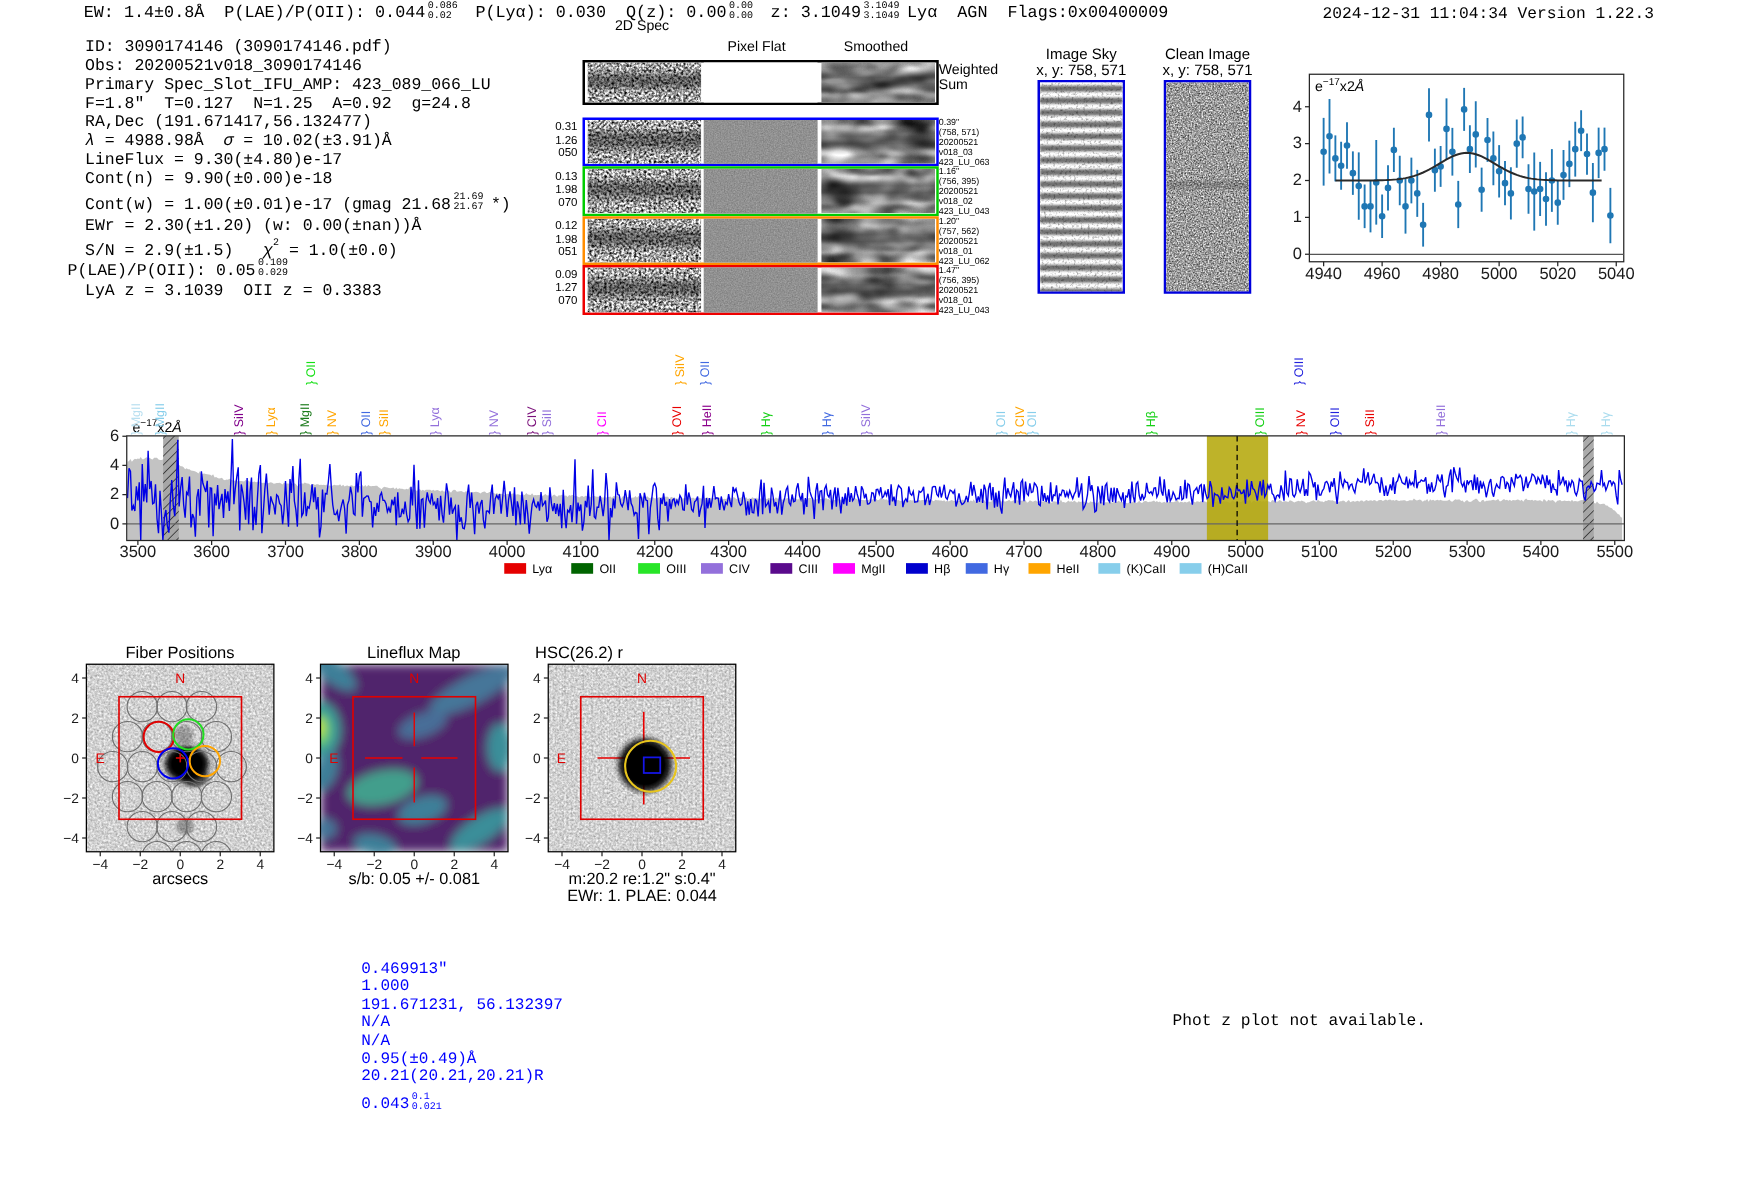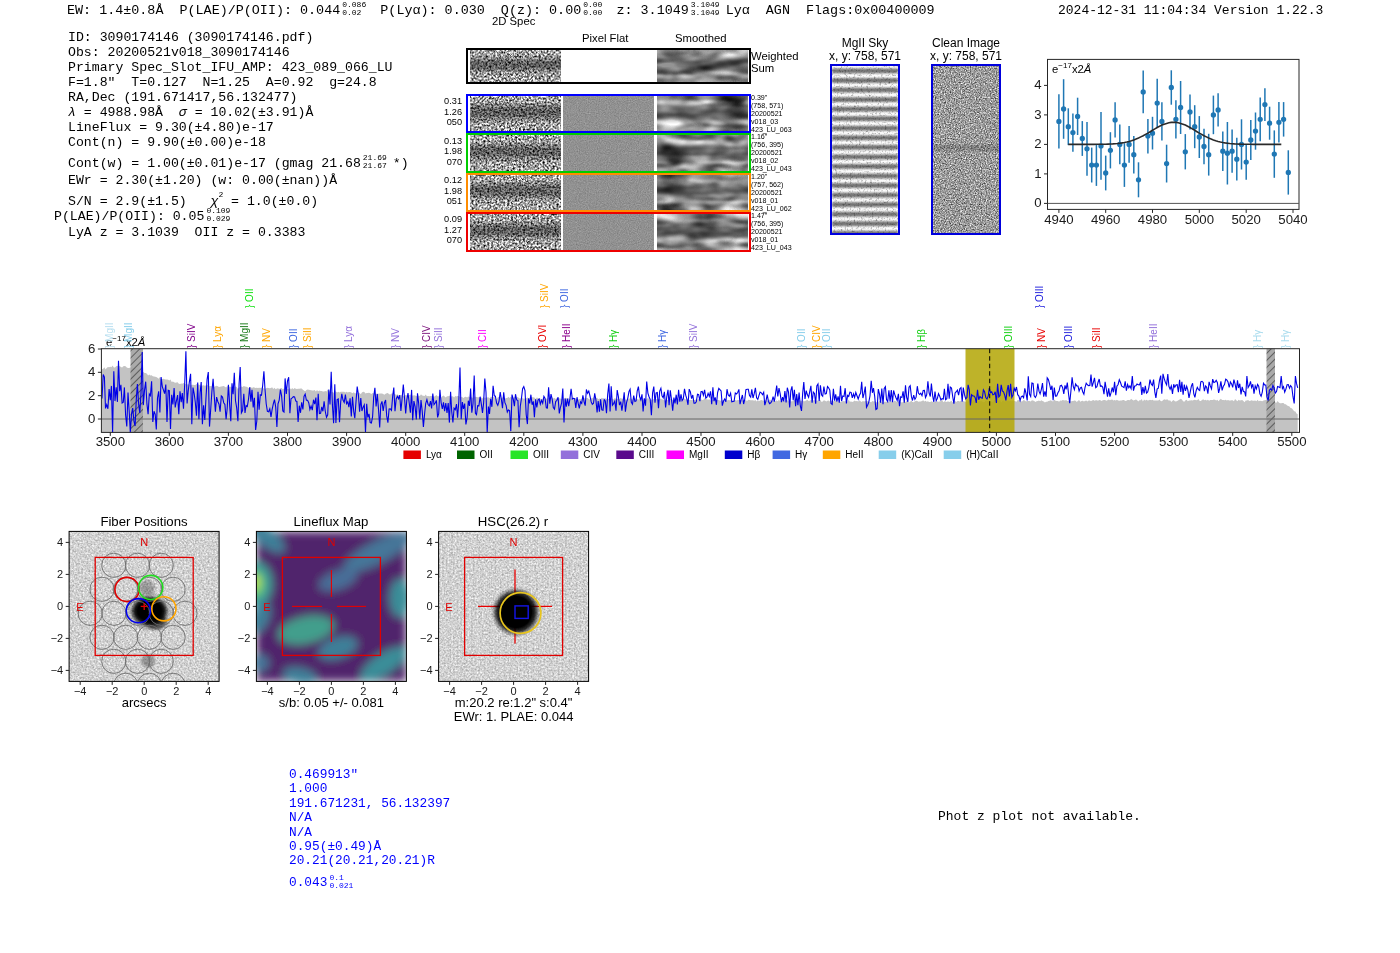--- a/index.html
+++ b/index.html
@@ -295,21 +295,21 @@
             </feComponentTransfer>
 </filter>
 <rect width="91.5" height="35.7" filter="url(#f225_0035_016)"></rect>
         </svg>
         <div class="dband"></div>
       </div>
 </div>
 <div class="rlabL" style="top:214.4px">0.09<br>1.27<br>070</div>
 <div class="rlabR" style="top:213px">1.47"<br>(756, 395)<br>20200521<br>v018_01<br>423_LU_043</div>
 
-<div class="a s" style="left:830px;top:36px;width:70px;text-align:center;font-size:12px">MgII Sky</div>
+<div class="a s" style="left:830px;top:36px;width:70px;text-align:center;font-size:12px">Image Sky</div>
 <div class="a s" style="left:820px;top:48.5px;width:90px;text-align:center;font-size:12px">x, y: 758, 571</div>
 <div class="a" style="left:830.4px;top:63.5px;width:66px;height:167px;border:2px solid #0000dd">
       <svg width="66" height="167" style="display:block">
 <filter id="f77_055" x="0" y="0" width="100%" height="100%" color-interpolation-filters="sRGB">
 <feTurbulence type="fractalNoise" baseFrequency="0.55" numOctaves="2" seed="77" stitchTiles="stitch"></feTurbulence>
 <feColorMatrix type="saturate" values="0"></feColorMatrix>
 
 <feComponentTransfer>
             <feFuncR type="linear" slope="1.35" intercept="0.33"></feFuncR>
             <feFuncG type="linear" slope="1.35" intercept="0.33"></feFuncG>
@@ -616,21 +616,21 @@
 <div class="llab" style="left:1047px;top:337px;color:#e80000">} NV</div>
 <div class="llab" style="left:1074px;top:337px;color:#2222dd">} OIII</div>
 <div class="llab" style="left:1102px;top:337px;color:#e80000">} SiII</div>
 <div class="llab" style="left:1159px;top:337px;color:#9370db">} HeII</div>
 <div class="llab" style="left:1263px;top:337px;color:#aadcee">} Hγ</div>
 <div class="llab" style="left:1291px;top:337px;color:#aadcee">} Hγ</div>
 
 
 <div class="a s" style="left:59px;top:514px;width:170px;text-align:center;font-size:13.2px">Fiber Positions</div>
 <div class="a s" style="left:246px;top:514px;width:170px;text-align:center;font-size:13.2px">Lineflux Map</div>
-<div class="a s" style="left:428px;top:514px;width:170px;text-align:center;font-size:13.2px">HSC(26.2) r</div>
+<div class="a s" style="left:428px;top:514px;width:170px;text-align:left;font-size:13.2px">HSC(26.2) r</div>
 
 <div class="a" style="left:69.1px;top:531.4px;width:150px;height:150px">
       <svg width="150" height="150" style="display:block">
 <filter id="f55_055" x="0" y="0" width="100%" height="100%" color-interpolation-filters="sRGB">
 <feTurbulence type="fractalNoise" baseFrequency="0.55" numOctaves="2" seed="55" stitchTiles="stitch"></feTurbulence>
 <feColorMatrix type="saturate" values="0"></feColorMatrix>
 
 <feComponentTransfer>
             <feFuncR type="linear" slope="0.66" intercept="0.49"></feFuncR>
             <feFuncG type="linear" slope="0.66" intercept="0.49"></feFuncG>

